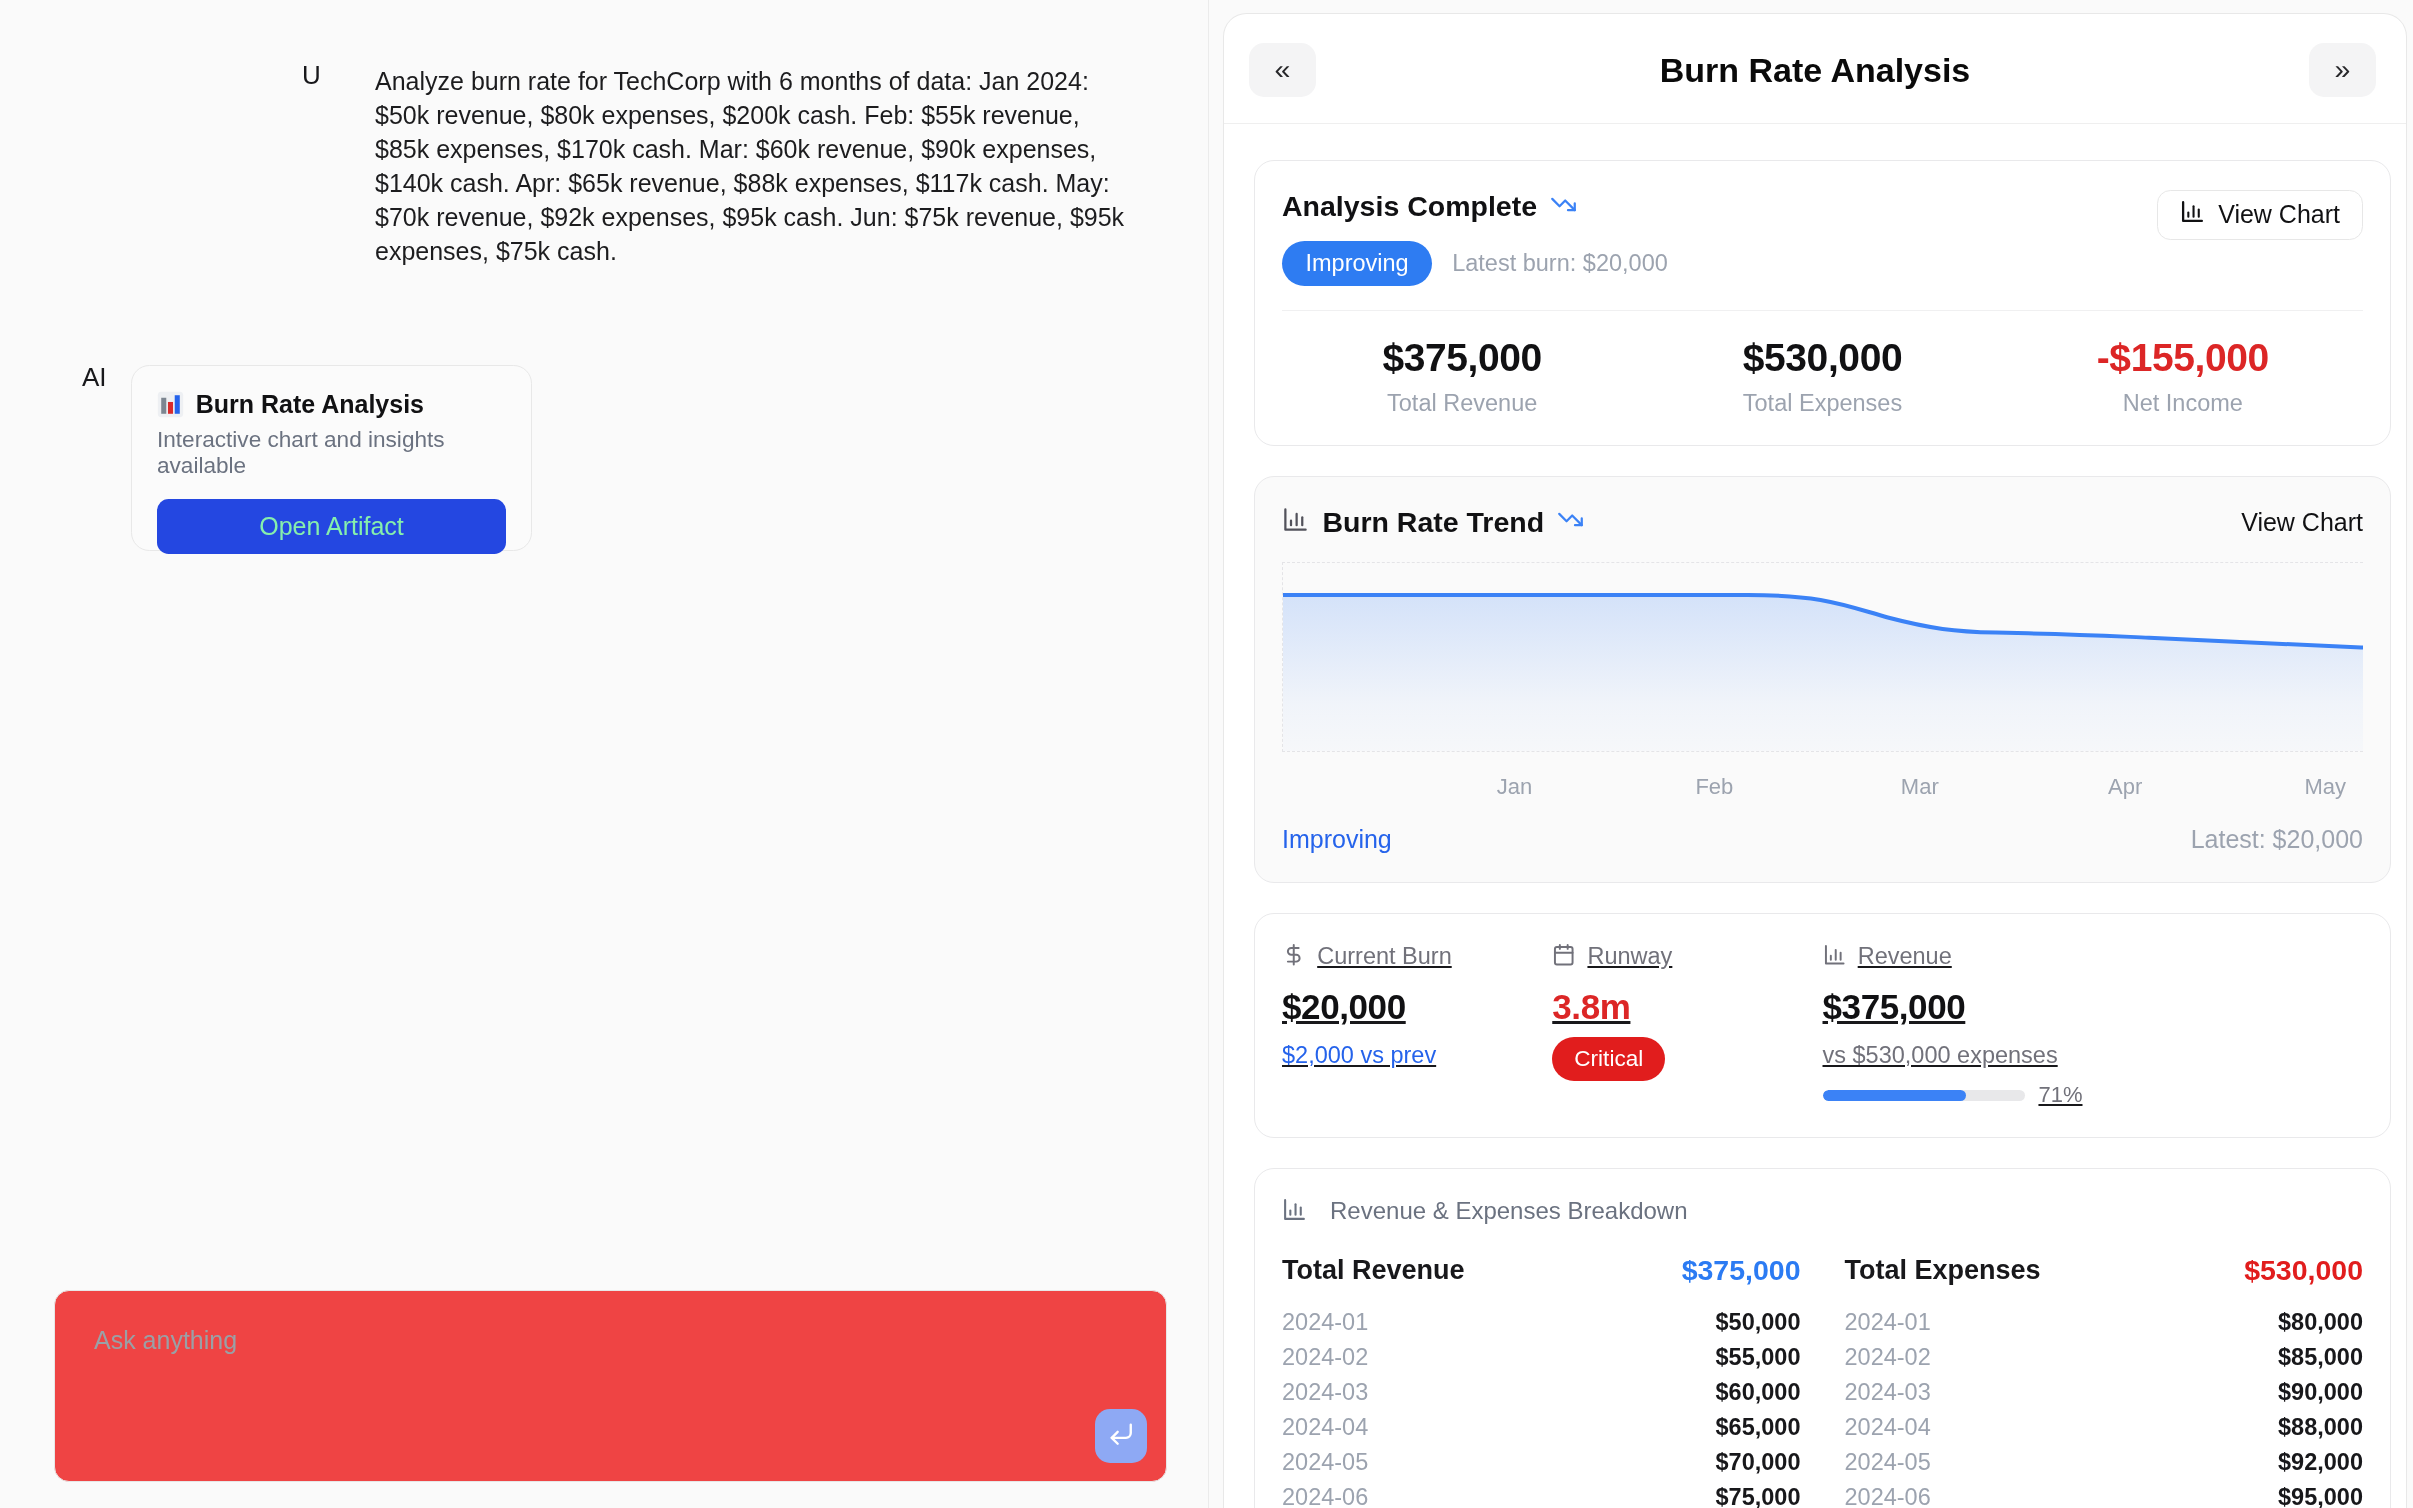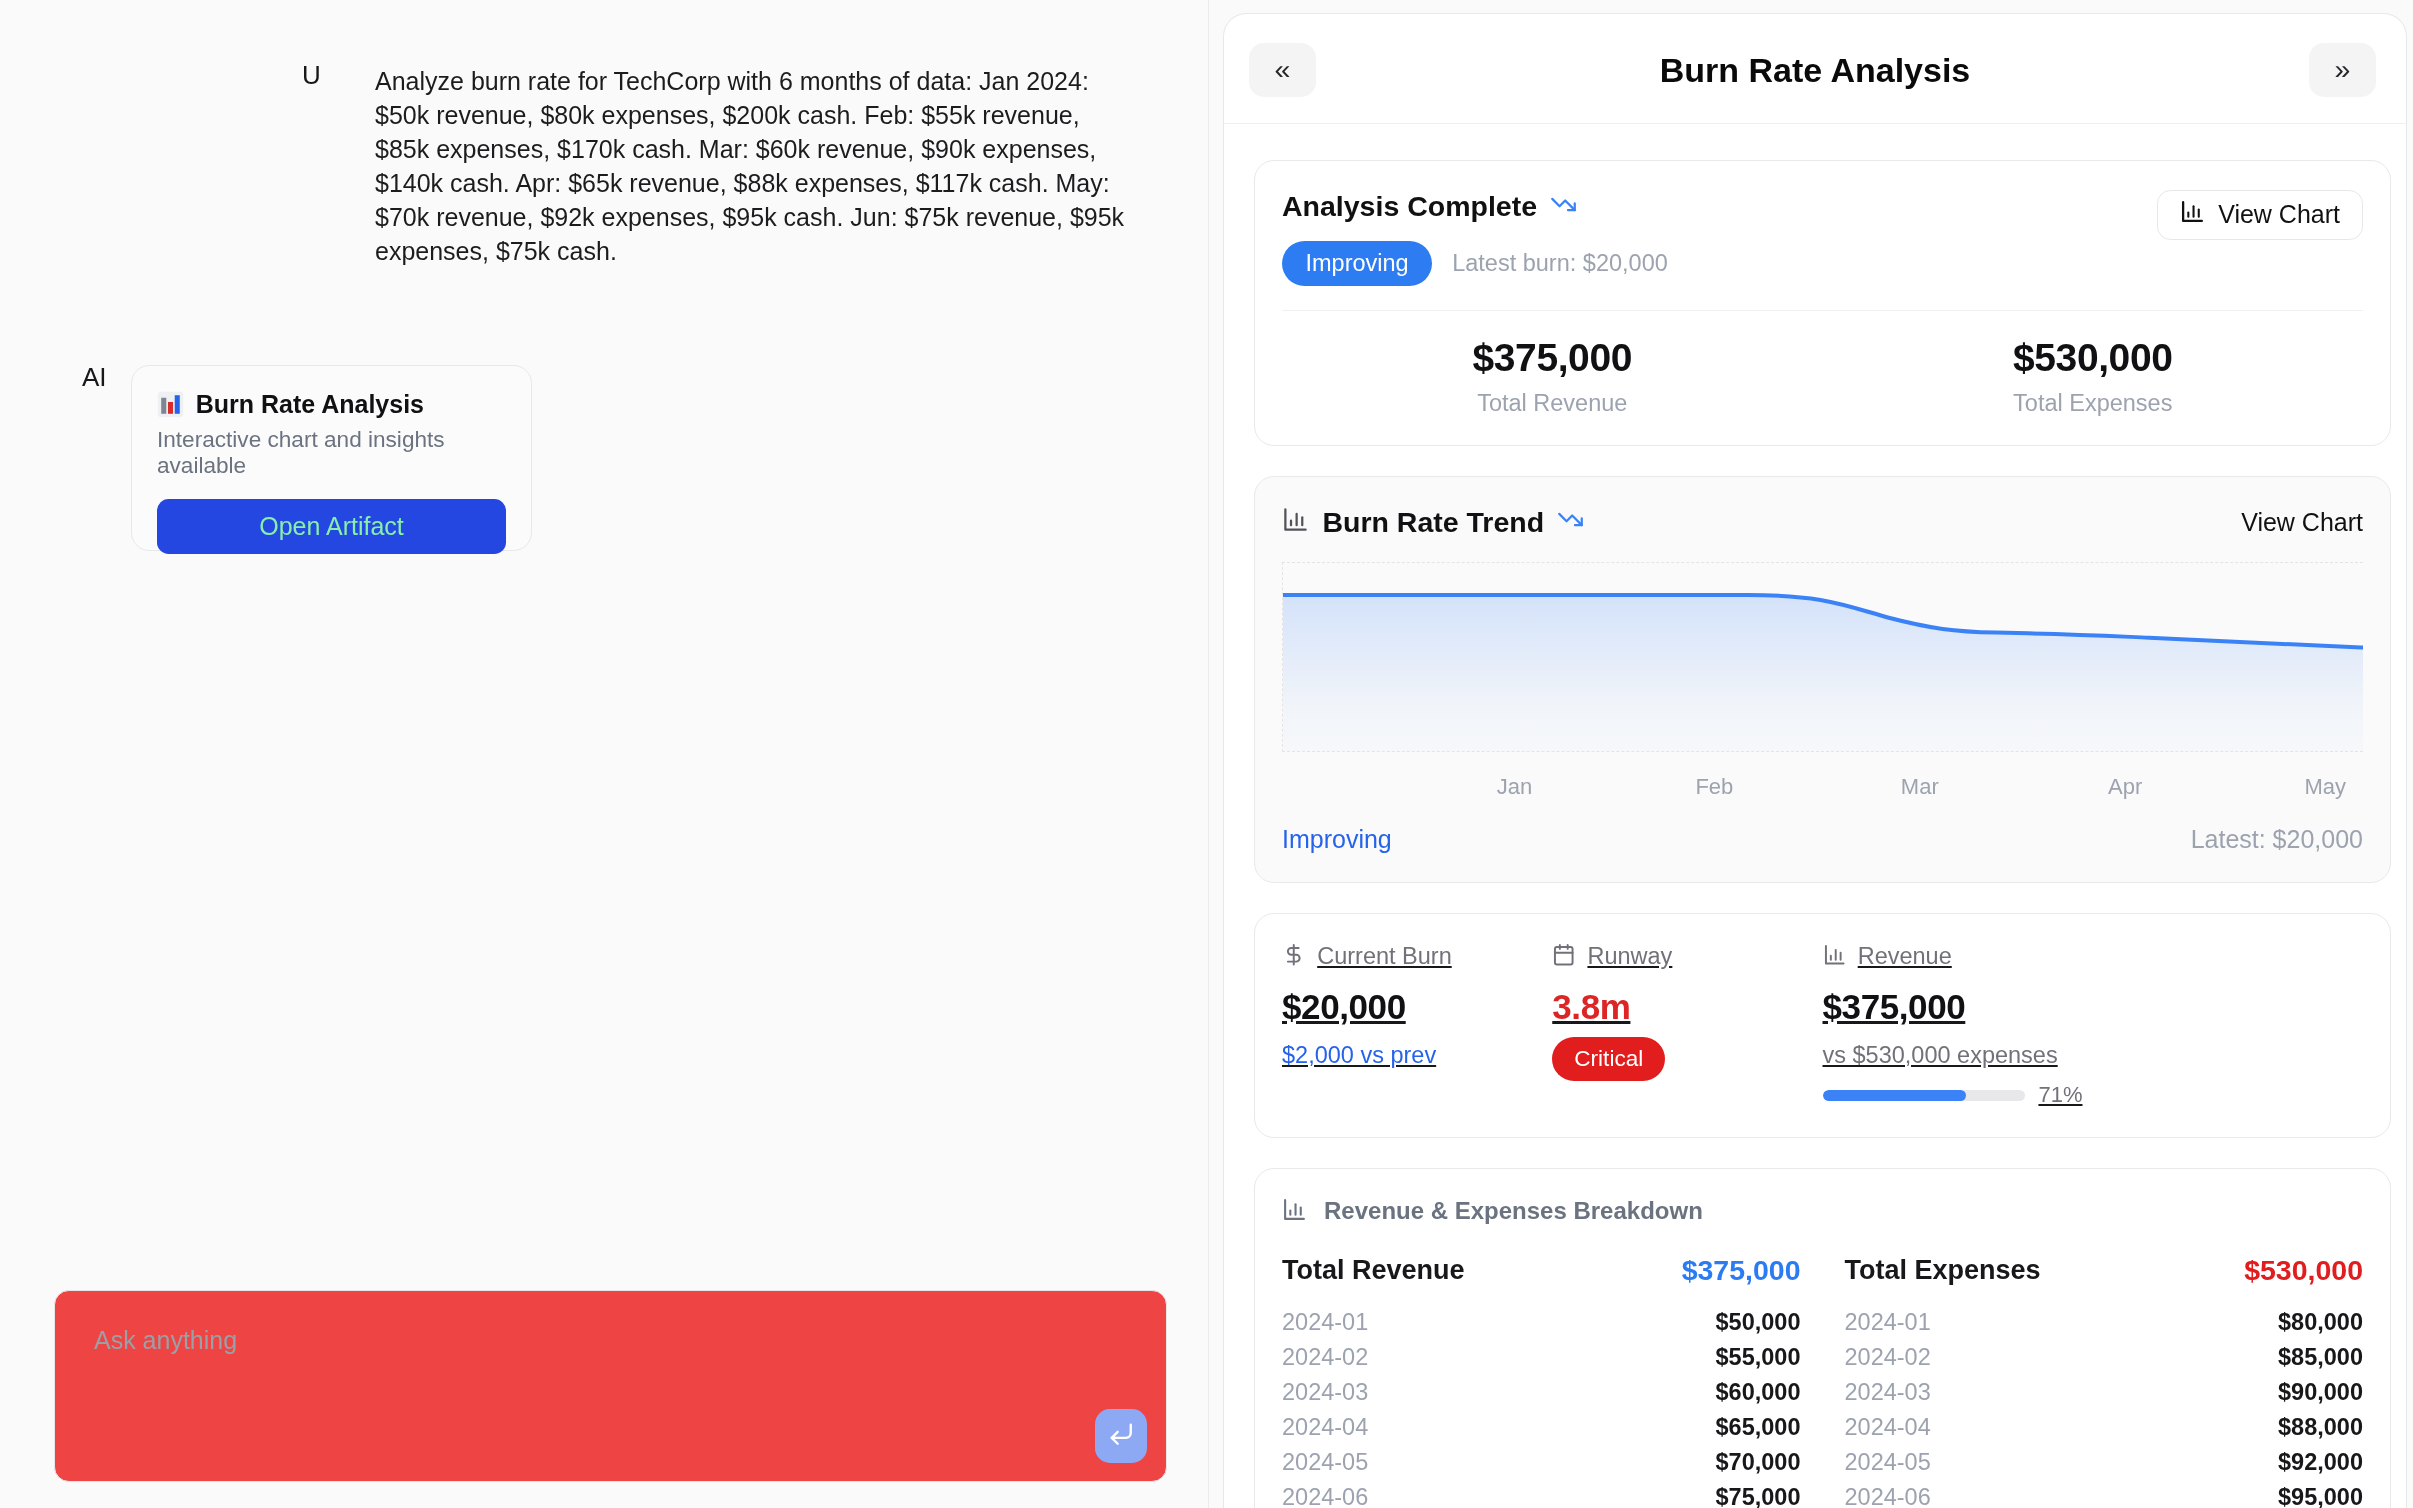--- a/index.html
+++ b/index.html
@@ -134,21 +134,21 @@
   .badge-red {
     display:inline-flex; align-items:center; margin-top:10px; height:44px; padding:0 22px;
     background:#e11d1d; color:#fff; font-size:22.6px; border-radius:22px;
   }
   .progress-row { display:flex; align-items:center; gap:13.4px; margin-top:13.4px; width:260px; }
   .progress-track { flex:1; height:11px; background:#e8e8ea; border-radius:5.9px; overflow:hidden; }
   .progress-fill { height:100%; background:#3b82f6; border-radius:5.9px; }
   .progress-label { font-size:22px; color:#71717a; }
 
   
-  .bd-head { display:flex; align-items:flex-end; gap:17px;font-weight:bold; }
+  .bd-head { display:flex; align-items:flex-end; gap:23px; }
   .bd-title { font-size:24px; color:#6b7280; }
   .bd-grid { display:grid; grid-template-columns:1fr 1fr; column-gap:44px; margin-top:28.5px; }
   .bd-col-head { display:flex; justify-content:space-between; align-items:center; }
   .bd-col-label { font-size:27px; font-weight:700; color:#18181b; }
   .bd-col-total { font-size:28.5px; font-weight:700; }
   .bd-col-total.blue { color:#2b7bf3; }
   .bd-col-total.red { color:#e11d1d; }
   .bd-rows { margin-top:18.4px; }
   .bd-row { display:flex; justify-content:space-between; align-items:center; height:35px; }
   .bd-month { font-size:23.5px; color:#9ca3af; }
@@ -236,20 +236,24 @@
     </div>
     <div class="sum-divider"></div>
     <div class="stats-row">
       <div class="stat">
         <div class="stat-value">$375,000</div>
         <div class="stat-label">Total Revenue</div>
       </div>
       <div class="stat">
         <div class="stat-value">$530,000</div>
         <div class="stat-label">Total Expenses</div>
+      </div>
+      <div class="stat">
+        <div class="stat-value red">-$155,000</div>
+        <div class="stat-label">Net Income</div>
       </div>
     </div>
   </div>
 
   <div class="card trend-card">
     <div class="trend-head">
       <div class="trend-title-row">
         <span class="icon">
           <svg width="27" height="27" viewBox="0 0 24 24" fill="none" stroke="#52525b" stroke-width="2" stroke-linecap="round" stroke-linejoin="round">
             <path d="M3 3v18h18"></path>

